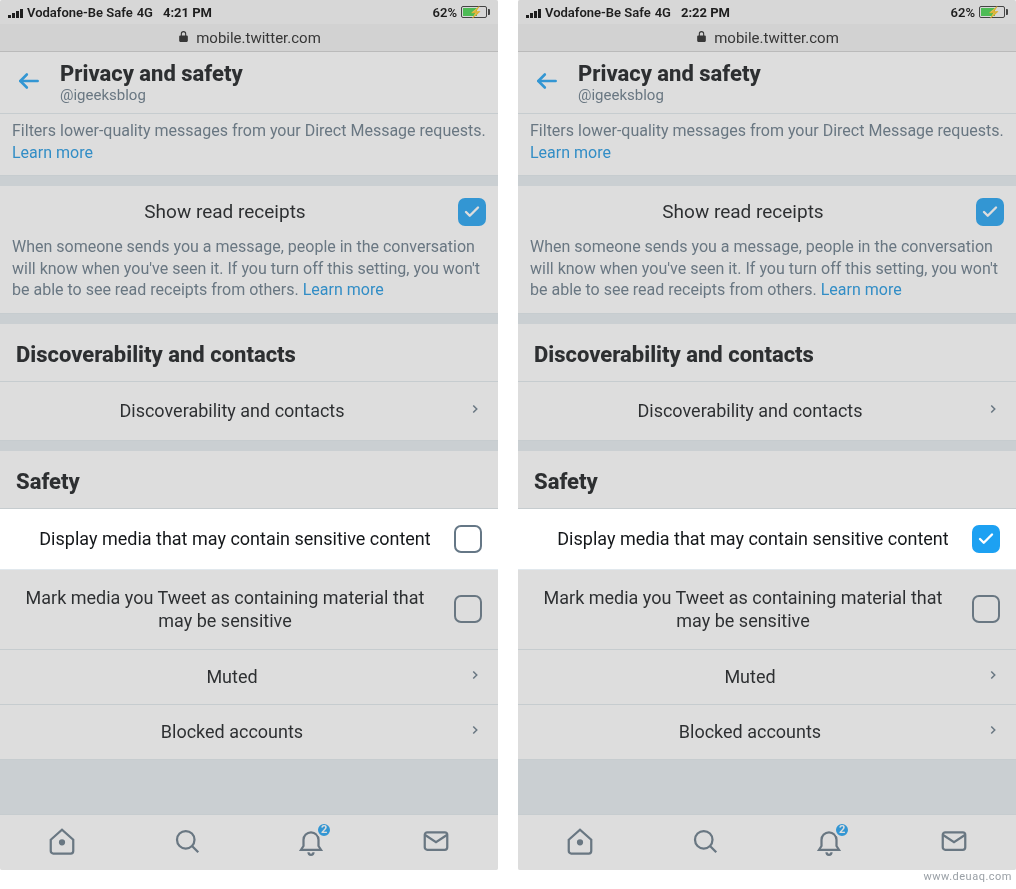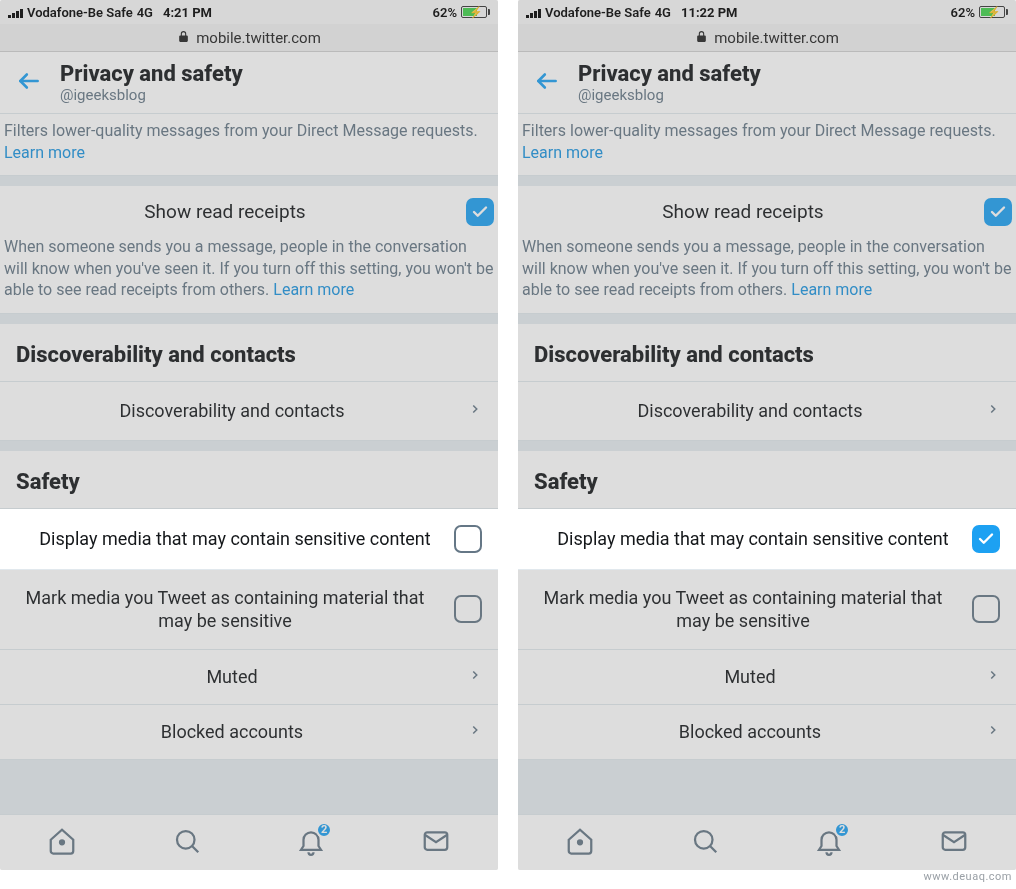--- a/index.html
+++ b/index.html
@@ -86,21 +86,21 @@
     padding: 0 16px;
     gap: 18px;
     border-bottom: 1px solid #e1e8ed;
   }
   .back-arrow { color:#1da1f2; }
   .hdr-text .title { font-size:22px; font-weight:800; color:#14171a;}
   .hdr-text .subtitle { font-size:15px; color:#657786;}
   
   .content { flex:1; overflow:hidden; background:#e6ecf0; display:flex; flex-direction:column;}
   .card {
-    background:#fff; padding: 12px 4px; border-bottom:1px solid #e1e8ed;
+    background:#fff; padding: 12px 12px; border-bottom:1px solid #e1e8ed;
   }
   .filter-card { padding-top: 6px;}
   .desc { color:#657786; font-size:16px; line-height:1.35; }
   .link { color:#1b95e0; }
   .row {
     background:#fff;
     display:flex; align-items:center; justify-content:space-between;
     padding: 14px 16px;
     border-bottom:1px solid #e1e8ed;
     font-size:18px; color:#14171a;text-align:center;
@@ -298,21 +298,21 @@
     <div class="statusbar">
       <div class="sb-left">
         <span class="signal">
             <span></span>
             <span></span>
             <span></span>
             <span></span>
           </span>
         <span>Vodafone-Be Safe</span>
         <span>4G</span>
-        <span style="margin-left:6px;font-weight:700">11:22 PM</span>
+        <span style="margin-left:6px;font-weight:700">2:22 PM</span>
       </div>
       <div class="sb-right">
         <span>62%</span>
         <span class="battery">
           <span class="battery-body">
               <span class="battery-fill"></span>
               <span class="bolt">⚡</span>
             </span>
             <span class="battery-cap"></span>
         </span>

